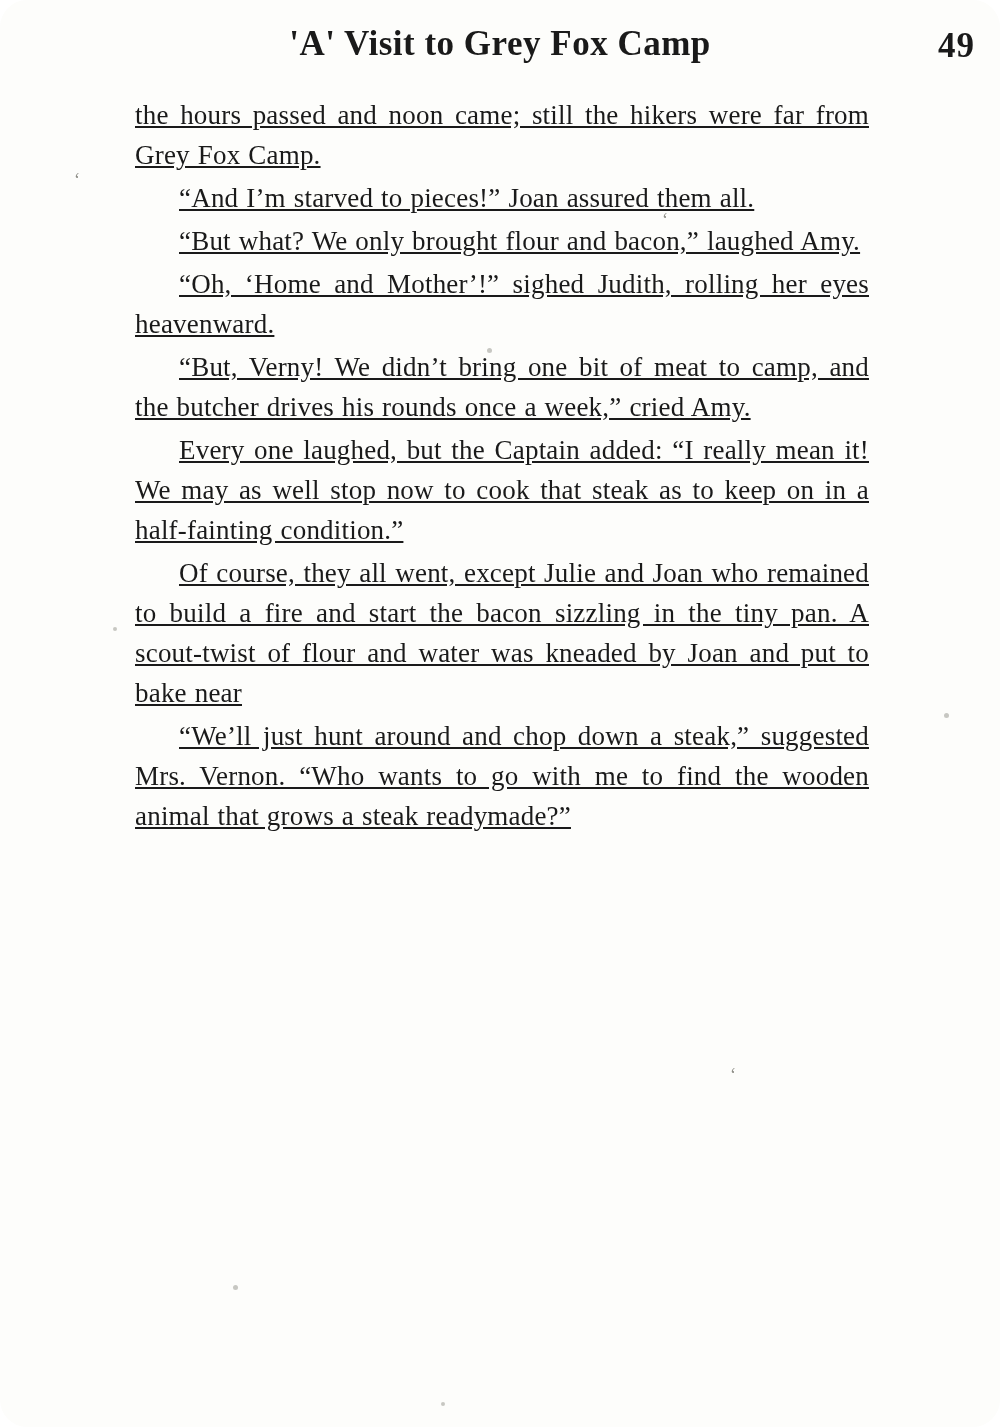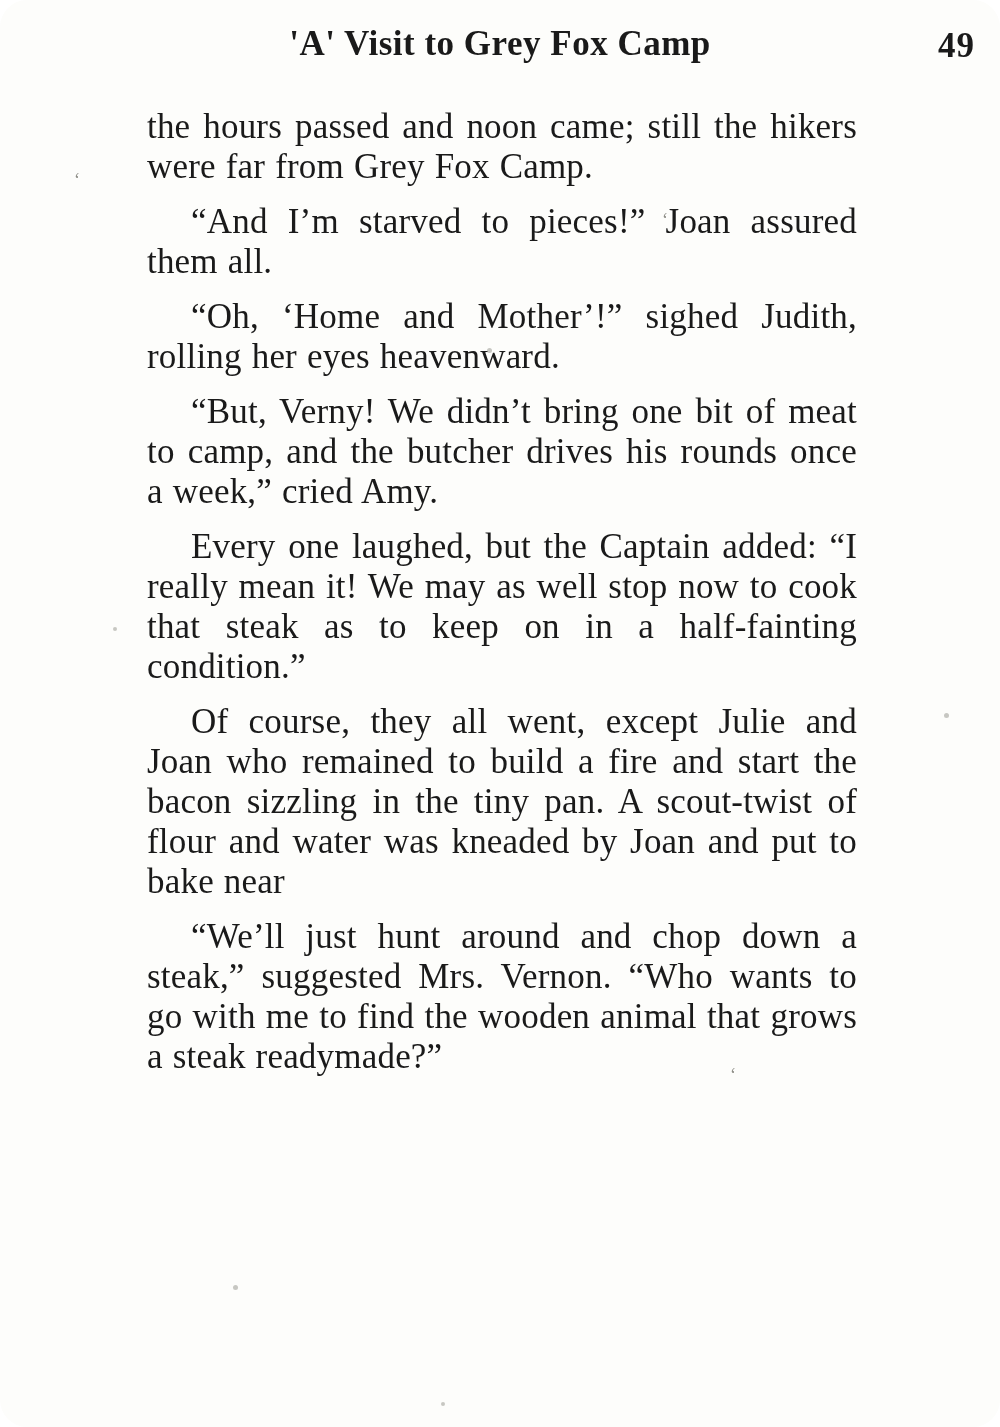--- a/index.html
+++ b/index.html
@@ -41,27 +41,28 @@
     font-weight: 600;
     letter-spacing: 1px;
   }
   .body-text {
     position: absolute;
     top: 92px;
     left: 132px;
     width: 740px;
   }
   .para {
-    margin: 15px;
-    font-size: 35px;
+    margin: 3px;
+    font-size: 27px;
     line-height: 40px;
     text-align: justify;
     text-indent: 44px;
     letter-spacing: 0.2px;
     word-spacing: 1px;
+    text-decoration: underline;
   }
   .para.first {
     text-indent: 0;
   }
   
   .speck {
     position: absolute;
     background: #9a9a94;
     border-radius: 50%;
     opacity: 0.55;
@@ -80,20 +81,21 @@
 
   <div class="header">
     <span class="header-title">'A' Visit to Grey Fox Camp</span>
   </div>
 
   <div class="page-number">49</div>
 
   <div class="body-text">
     <p class="para first">the hours passed and noon came; still the hikers were far from Grey Fox Camp.</p>
     <p class="para">“And I’m starved to pieces!” Joan assured them all.</p>
+    <p class="para">“But what?  We only brought flour and bacon,” laughed Amy.</p>
     <p class="para">“Oh, ‘Home and Mother’!” sighed Judith, rolling her eyes heavenward.</p>
     <p class="para">“But, Verny!  We didn’t bring one bit of meat to camp, and the butcher drives his rounds once a week,” cried Amy.</p>
     <p class="para">Every one laughed, but the Captain added:  “I really mean it!  We may as well stop now to cook that steak as to keep on in a half-fainting condition.”</p>
     <p class="para">Of course, they all went, except Julie and Joan who remained to build a fire and start the bacon sizzling in the tiny pan.  A scout-twist of flour and water was kneaded by Joan and put to bake near</p>
     <p class="para">“We’ll just hunt around and chop down a steak,” suggested Mrs. Vernon.  “Who wants to go with me to find the wooden animal that grows a steak readymade?”</p>
   </div>
 
   <span class="mark" style="top:170px; left:74px;">‘</span>
   <span class="mark" style="top:210px; left:662px;">‘</span>
   <span class="mark" style="top:1065px; left:730px;">‘</span>

